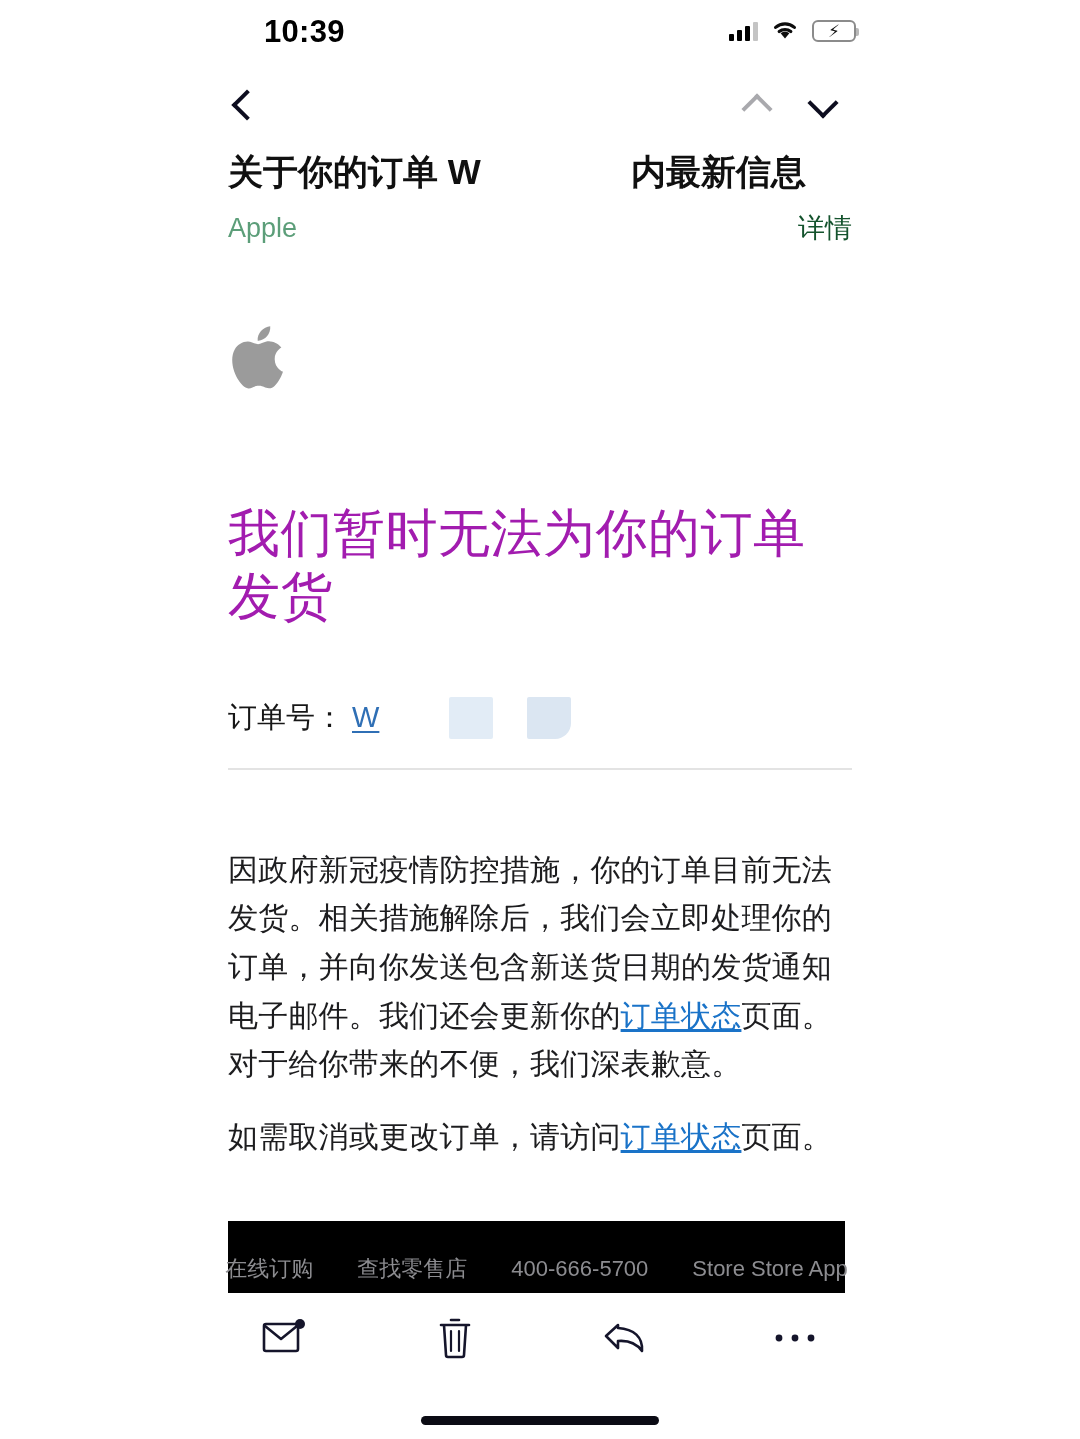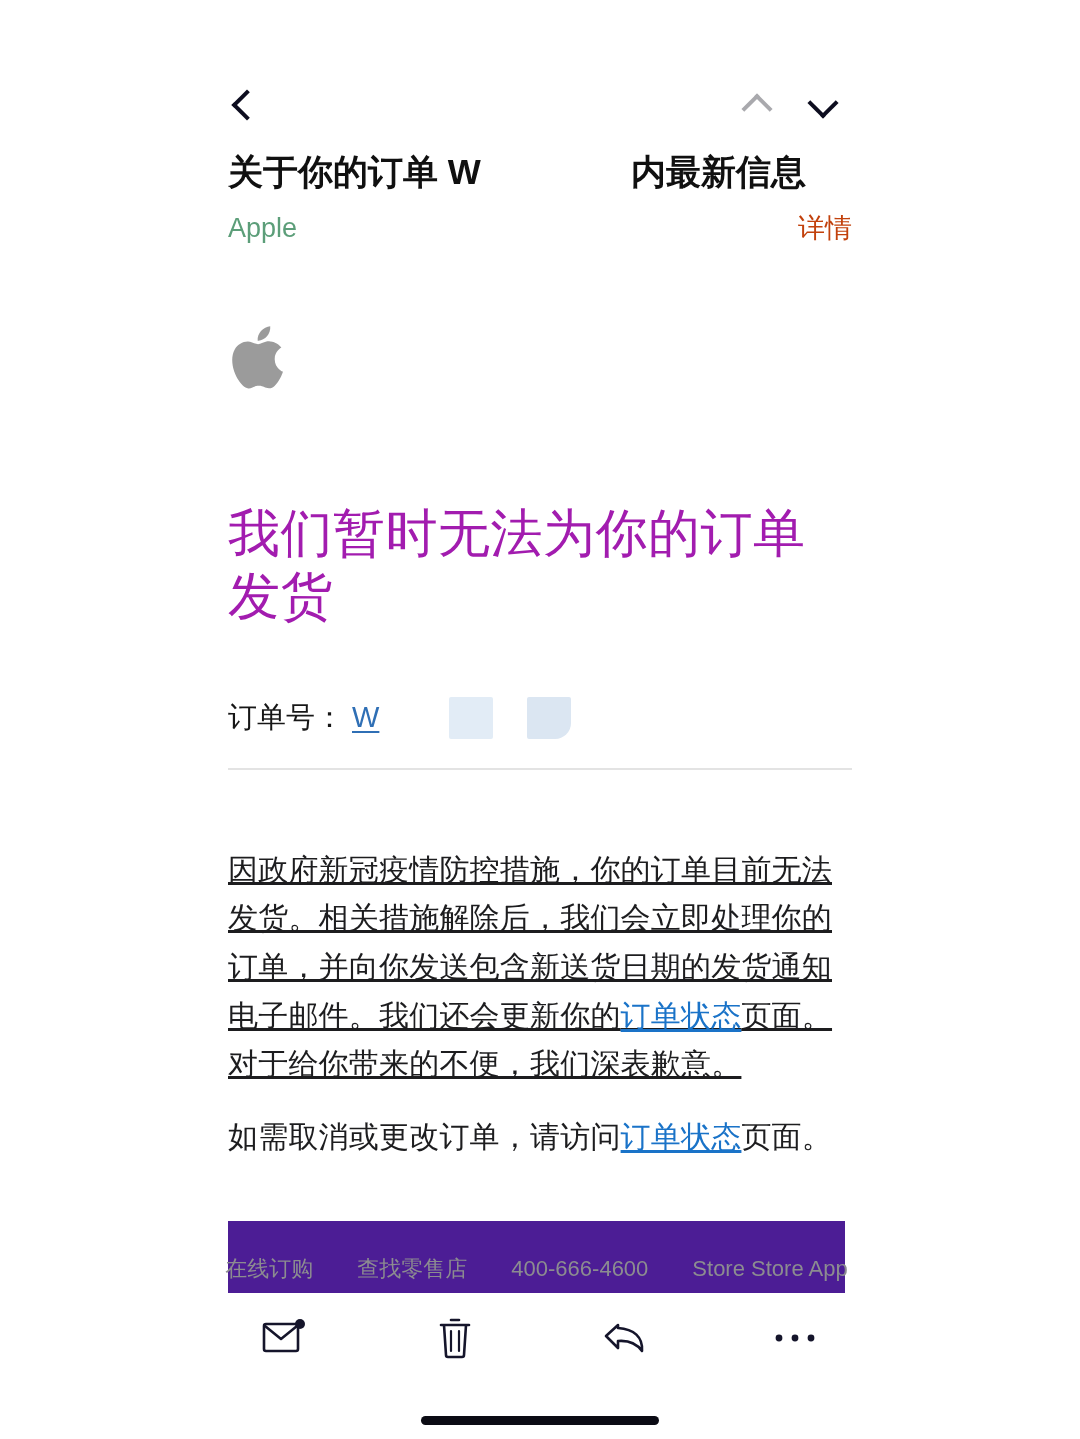--- a/index.html
+++ b/index.html
@@ -140,21 +140,21 @@
     justify-content: space-between;
     text-align: center;
   }
   #sender-name {
     font-size: 27px;
     color: #5c9e79;
     line-height: 36px;
   }
   #details-link {
     font-size: 27px;
-    color: #c2410c;
+    color: #14532d;
     line-height: 36px;
   }
 
   
   #email-body {
     position: absolute;
     top: 262px; left: 0;
     width: 1080px;
   }
 
@@ -203,36 +203,36 @@
     background: #e3e3e3;
   }
 
   .para {
     margin: 0 228px;
     font-size: 30px;
     line-height: 1.62;
     color: #1d1d1f;
     letter-spacing: 0.2px;
   }
-  #para-1 { margin-top: 76px; text-decoration: underline; }
+  #para-1 { margin-top: 76px; }
   #para-2 { margin-top: 24px; }
 
   .inline-link {
     color: #1a73c8;
     text-decoration: underline;
     text-underline-offset: 3px;
   }
 
   
   #mail-footer {
     position: absolute;
     top: 1221px; left: 228px;
     width: 617px;
     height: 96px;
-    background: #4c1d95;
+    background: #000000;
     display: flex;
     align-items: center;
     justify-content: center;
     gap: 0;
   }
   .footer-item {
     font-size: 22px;
     color: #8c8c90;
     padding: 0 22px;
     white-space: nowrap;
@@ -271,20 +271,42 @@
     height: 9px;
     background: #0b0b14;
     border-radius: 5px;
   }
 </style>
 </head>
 <body>
 
 <div id="phone">
 
+  <div id="status-bar">
+    <div id="status-time">10:39</div>
+    <div id="status-icons">
+      <span class="signal-bars">
+        <i></i>
+          <i></i>
+          <i></i>
+          <i></i>
+      </span>
+      <span>
+        <svg width="28" height="21" viewBox="0 0 28 21">
+          <path d="M14 19.6 L9.6 14.2 a7 7 0 0 1 8.8 0 Z" fill="#0d0d0d"></path>
+          <path d="M4.6 8.4 a14.5 14.5 0 0 1 18.8 0" stroke="#0d0d0d" stroke-width="3.2" fill="none" stroke-linecap="round"></path>
+          <path d="M8.2 12.6 a9.3 9.3 0 0 1 11.6 0" stroke="#0d0d0d" stroke-width="3.2" fill="none" stroke-linecap="round"></path>
+        </svg>
+      </span>
+      <span class="battery">
+        <span class="fill"></span>
+        <span class="bolt">⚡</span>
+      </span>
+    </div>
+  </div>
 
   <div id="nav-bar">
     <div id="back-button">
       <span class="chev left"></span>
     </div>
     <div id="nav-up">
       <span class="chev up"></span>
     </div>
     <div id="nav-down">
       <span class="chev down"></span>
@@ -329,21 +351,21 @@
     <p id="para-2" class="para">
       <span>如需取消或更改订单，请访问</span><a class="inline-link" href="#">订单状态</a><span>页面。</span>
     </p>
   </div>
 
   <div id="mail-footer">
     <span class="footer-item">在线订购</span>
     <span class="footer-sep"></span>
     <span class="footer-item">查找零售店</span>
     <span class="footer-sep"></span>
-    <span class="footer-item">400-666-4600</span>
+    <span class="footer-item">400-666-5700</span>
     <span class="footer-sep"></span>
     <span class="footer-item">Store Store App</span>
   </div>
 
   <div id="toolbar">
 
     <div class="tool-btn">
       <span>
         <svg width="46" height="40" viewBox="0 0 46 40">
           <rect x="2" y="6" width="34" height="27" rx="2" fill="none" stroke="#15152b" stroke-width="2.6"></rect>

